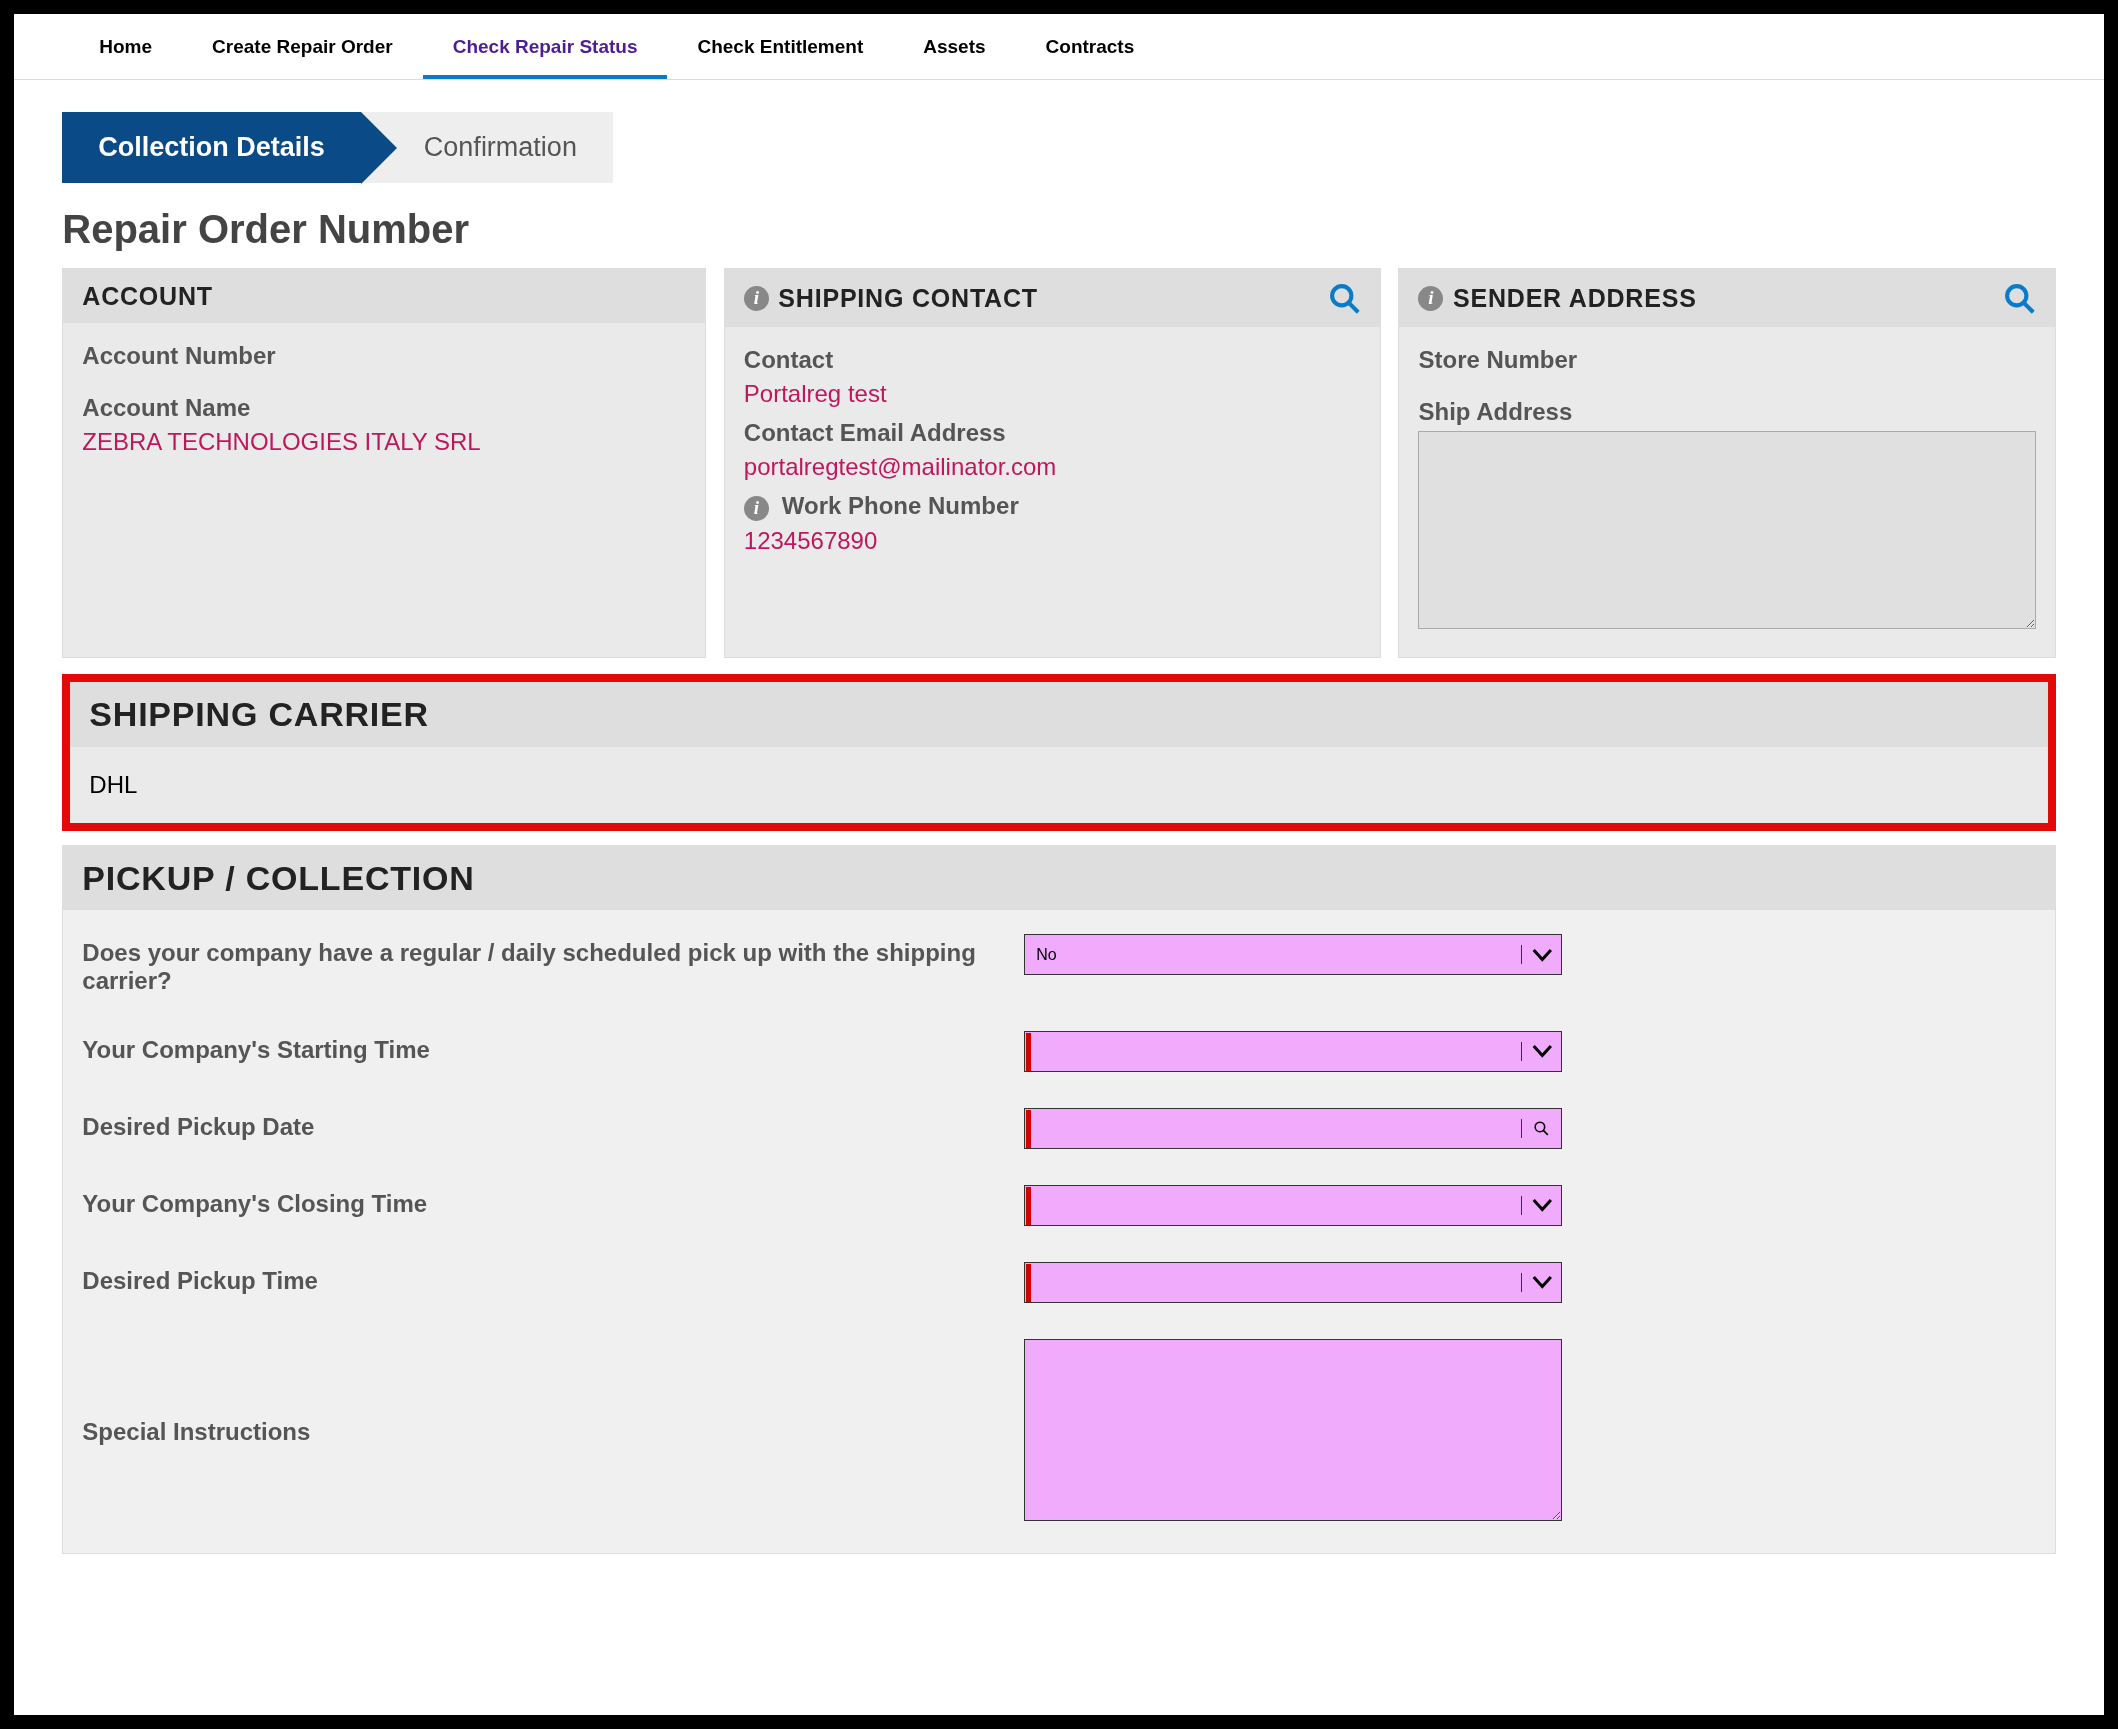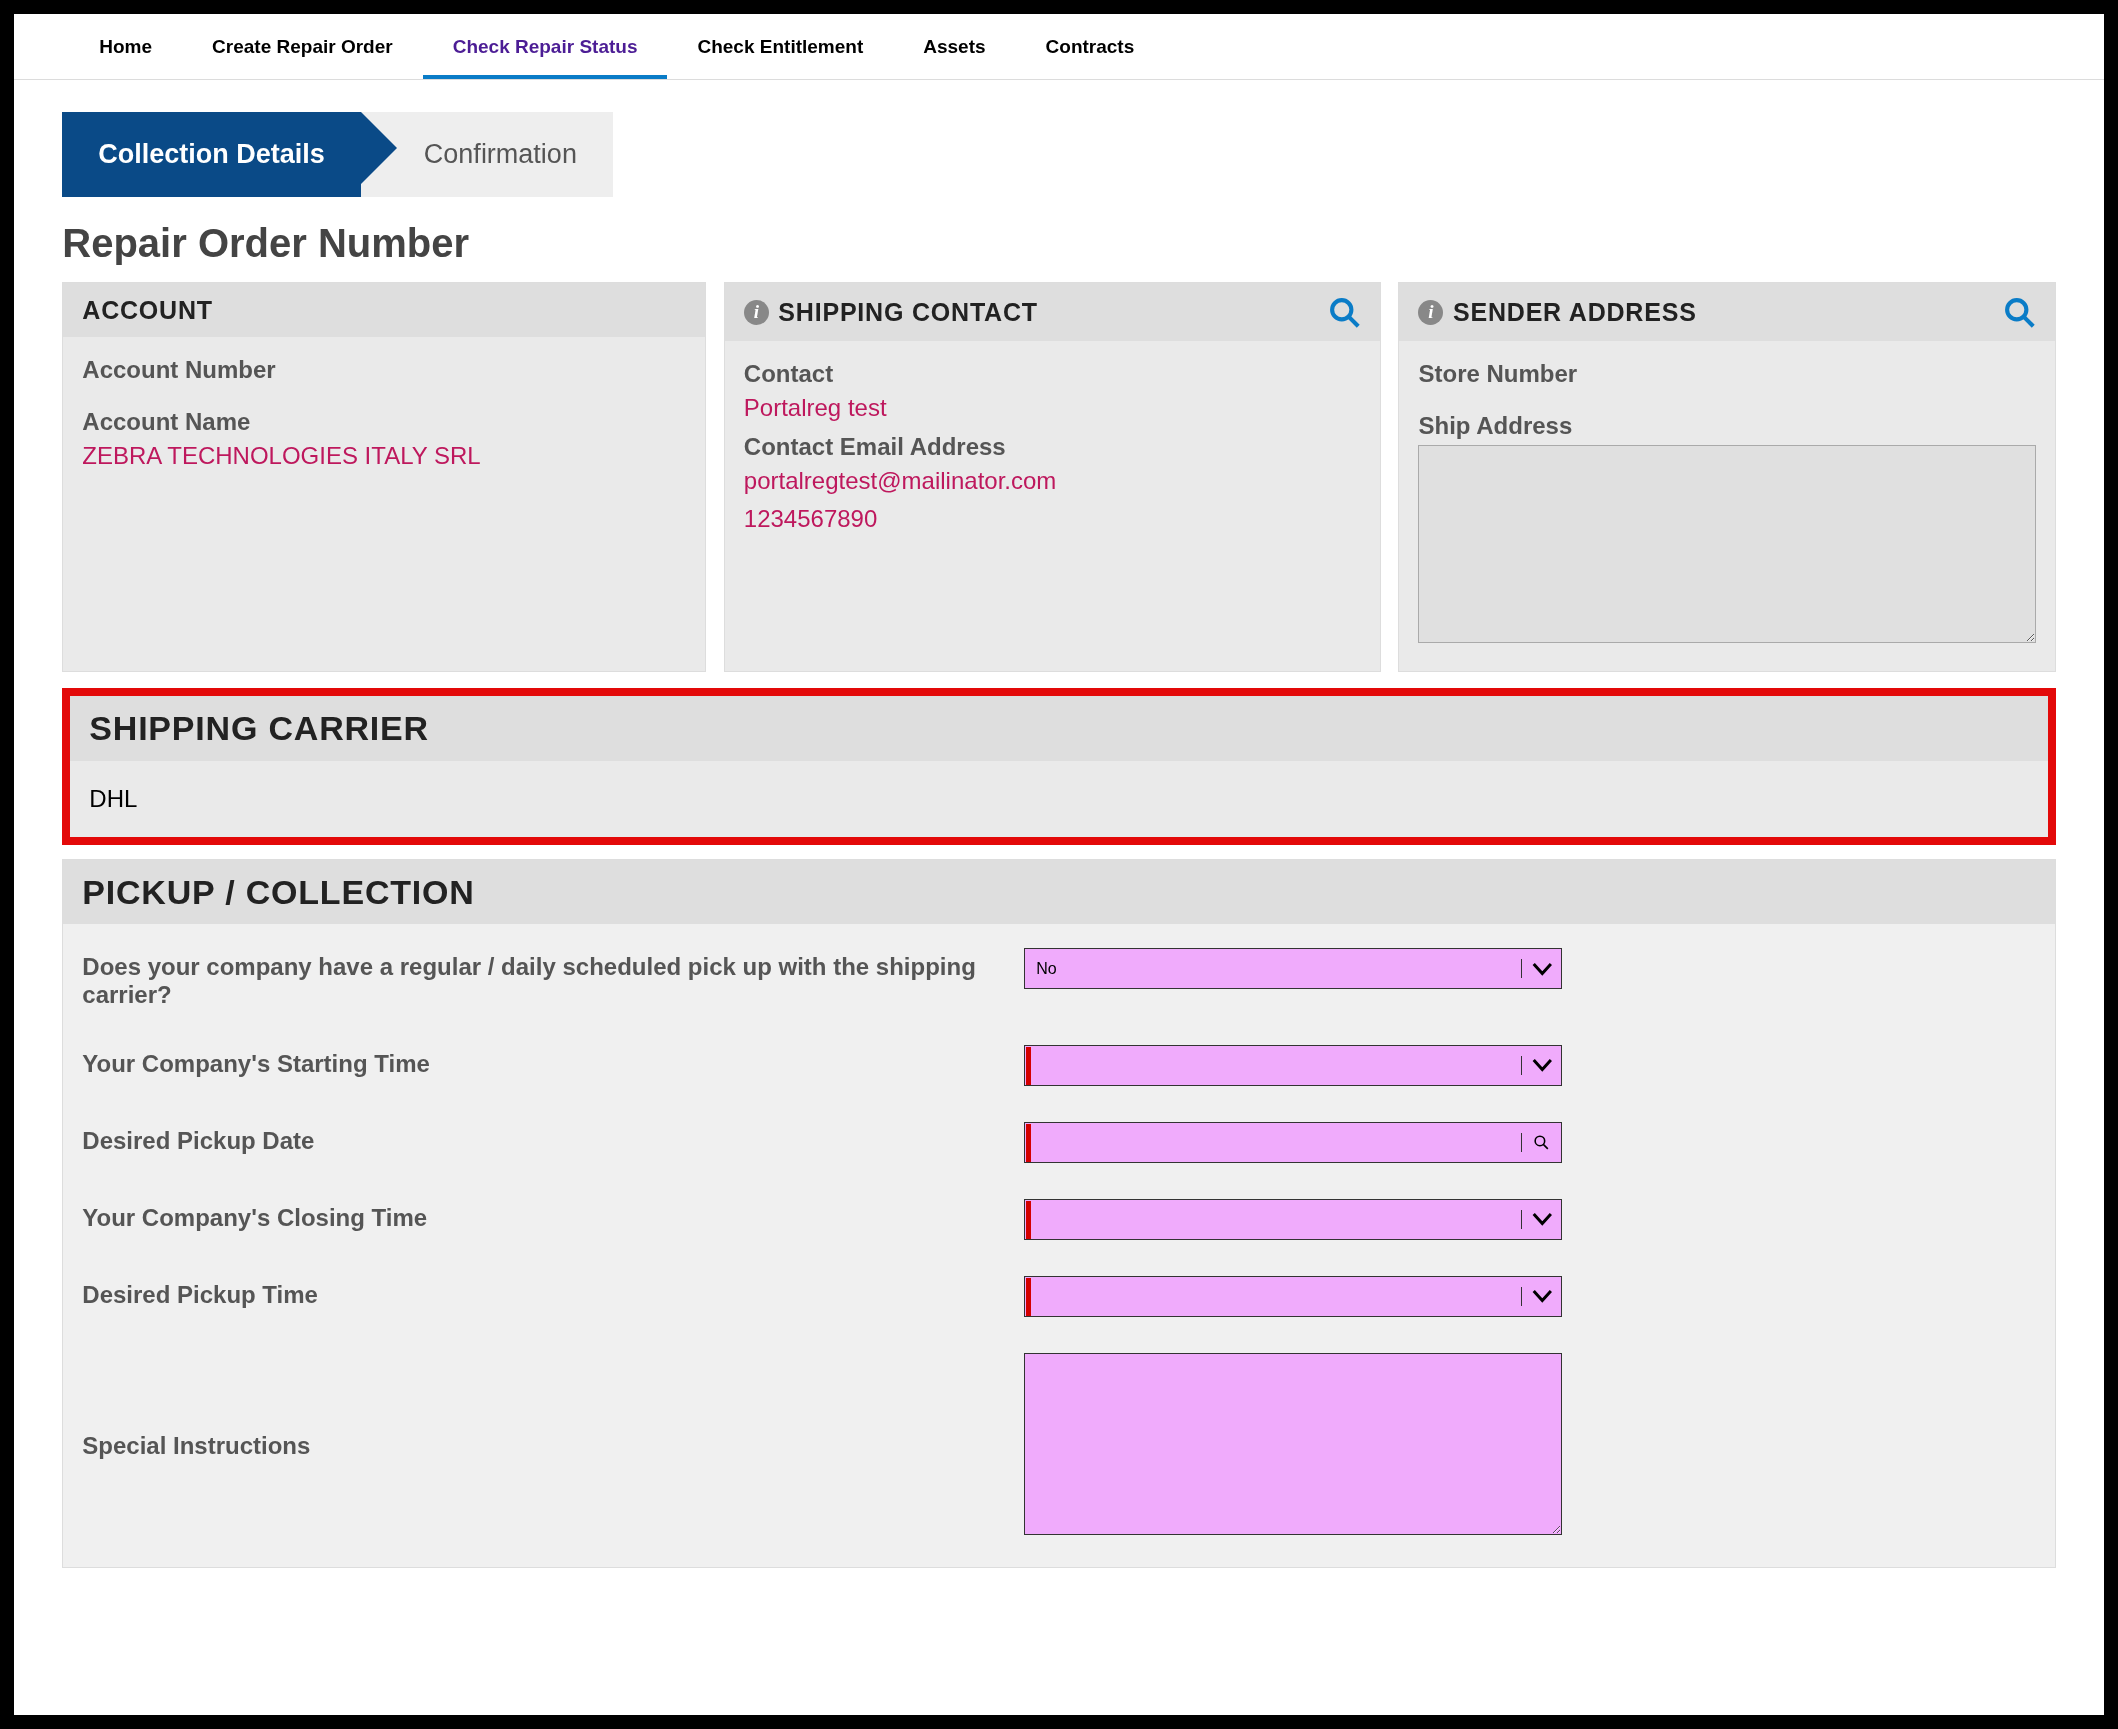--- a/index.html
+++ b/index.html
@@ -40,21 +40,21 @@
     padding: 32px 48px 16px 48px;
   }
 
   
   .progress {
     display: flex;
     align-items: center;
     margin-bottom: 24px;
   }
   .progress-step {
-    height: 85px;
+    height: 71px;
     display: flex;
     align-items: center;
     padding: 0 36px 0 36px;
     font-size: 27px;
     color: #555;
     background: #eee;
     position: relative;
   }
   .progress-step.active {
     background: #0a4a87;
@@ -298,20 +298,24 @@
                 <circle cx="10" cy="10" r="7"></circle>
                 <line x1="15" y1="15" x2="22" y2="22"></line>
               </svg>
           </span>
         </div>
         <div class="panel-body">
           <div class="field-label">Contact</div>
           <div class="field-value">Portalreg test</div>
           <div class="field-label">Contact Email Address</div>
           <div class="field-value">portalregtest@mailinator.com</div>
+          <div class="field-label">
+            <span class="info-icon" style="vertical-align:middle;margin-right:6.3px;">i</span>
+            <span>Work Phone Number</span>
+          </div>
           <div class="field-value">1234567890</div>
         </div>
       </div>
 
       <div class="panel">
         <div class="panel-header">
           <span class="info-icon">i</span>
           <span class="panel-title">SENDER ADDRESS</span>
           <span class="search-icon">
             <svg width="33" height="33" viewBox="0 0 24 24" fill="none" stroke="#0a7cc7" stroke-width="3">

